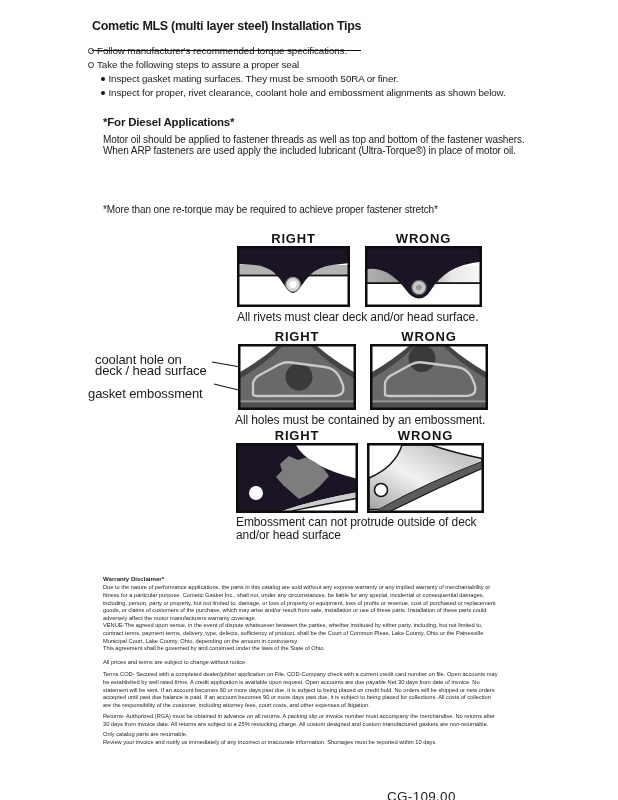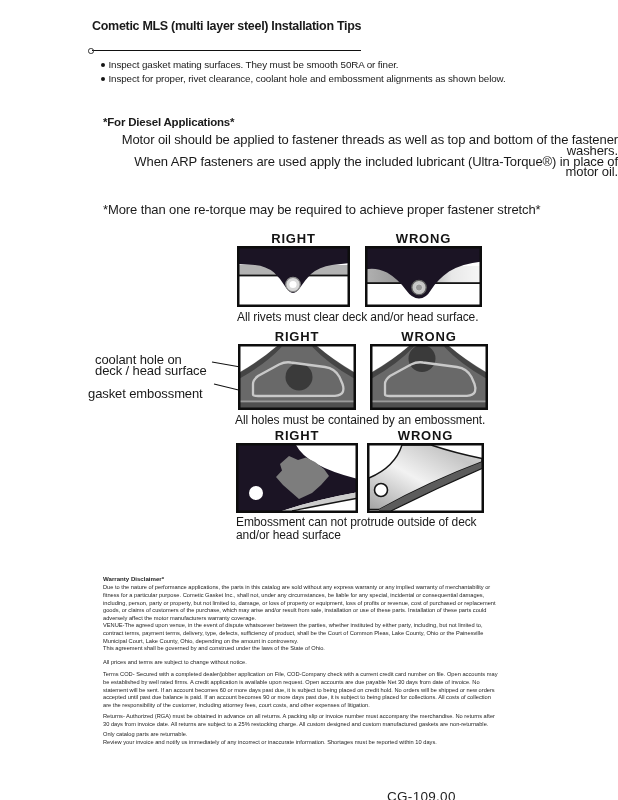--- a/index.html
+++ b/index.html
@@ -6,21 +6,21 @@
   #page{position:relative;width:618px;height:800px;background:#ffffff;
         font-family:"Liberation Sans",sans-serif;color:#1a1a1a;overflow:hidden;}
   .title{position:absolute;left:92px;top:19px;font-size:12.5px;font-weight:bold;
          letter-spacing:-0.3px;border-bottom:1.6px solid #111;padding-bottom:17px;}
   .tips{position:absolute;left:88px;top:44px;font-size:9.8px;letter-spacing:-0.1px;}
   .tip-line{height:13.9px;display:flex;align-items:center;}
   .circ{width:3.5px;height:3.5px;border:1px solid #333;border-radius:50%;margin-right:3.5px;flex:none;}
   .sub{margin-left:13px;text-align:right;}
   .dot{width:4px;height:4px;background:#151515;border-radius:50%;margin-right:3.5px;flex:none;}
   .diesel-h{position:absolute;left:103px;top:116px;font-size:11.5px;font-weight:bold;letter-spacing:-0.2px;}
-  .para{position:absolute;left:103px;font-size:13px;line-height:10.8px;letter-spacing:-0.1px;white-space:pre-line;text-align:right;}
+  .para{position:absolute;left:103px;font-size:10px;line-height:10.8px;letter-spacing:-0.1px;white-space:pre-line;}
   #p1{top:135px}#p2{top:164px}#note{top:205px}
   .dlabel{position:absolute;font-size:13px;font-weight:bold;letter-spacing:0.8px;text-align:center;color:#141414;}
   .dbox{position:absolute;display:block;}
   .dcap{position:absolute;font-size:12px;font-weight:normal;letter-spacing:-0.1px;line-height:12.5px;white-space:pre-line;}
   .callout{position:absolute;font-size:13px;line-height:11px;text-align:left;white-space:pre-line;letter-spacing:-0.1px;margin-top:10px;}
   .leader{position:absolute;pointer-events:none;}
   .disc{position:absolute;left:103px;width:505px;font-size:5.7px;line-height:7.8px;white-space:pre-line;color:#242424;}
   .disc-h{font-weight:bold;font-size:6.1px;}
   #disc-h{top:575px}#dp1{top:584px}#dp2{top:622px}#dp3{top:659px}#dp4{top:671px}#dp5{top:713px}#dp6{top:731px}
   .code{position:absolute;left:387px;top:757px;font-size:13.5px;letter-spacing:0.3px;color:#1e1e1e;margin-top:32px;}
@@ -28,20 +28,25 @@
 </head>
 <body>
 
 <div id="page">
 
   <div class="title">Cometic MLS (multi layer steel) Installation Tips</div>
 
   <div class="tips">
     <div class="tip-line">
         <span class="circ"></span>
+        <span>Follow manufacturer's recommended torque specifications.</span>
+      </div>
+    <div class="tip-line">
+        <span class="circ"></span>
+        <span>Take the following steps to assure a proper seal</span>
       </div>
     <div class="tip-line sub">
         <span class="dot"></span>
         <span>Inspect gasket mating surfaces.  They must be smooth 50RA or finer.</span>
       </div>
     <div class="tip-line sub">
         <span class="dot"></span>
         <span>Inspect for proper, rivet clearance, coolant hole and embossment alignments as shown below.</span>
       </div>
   </div>

